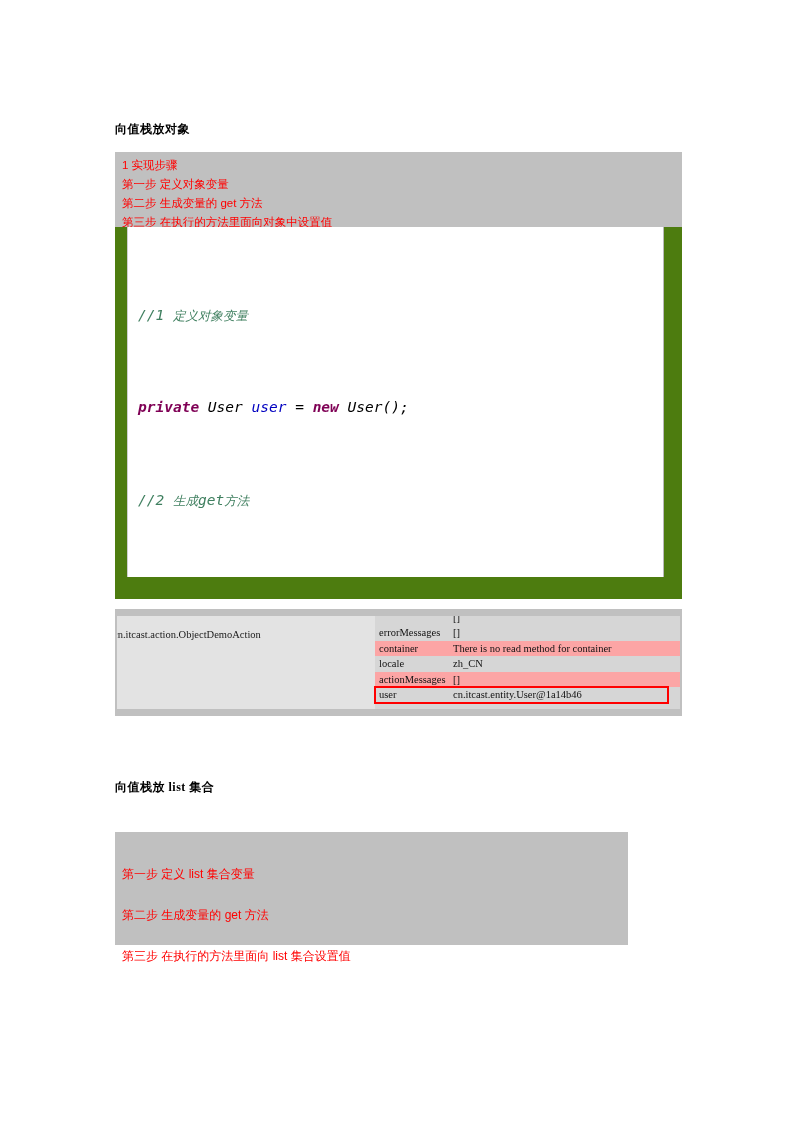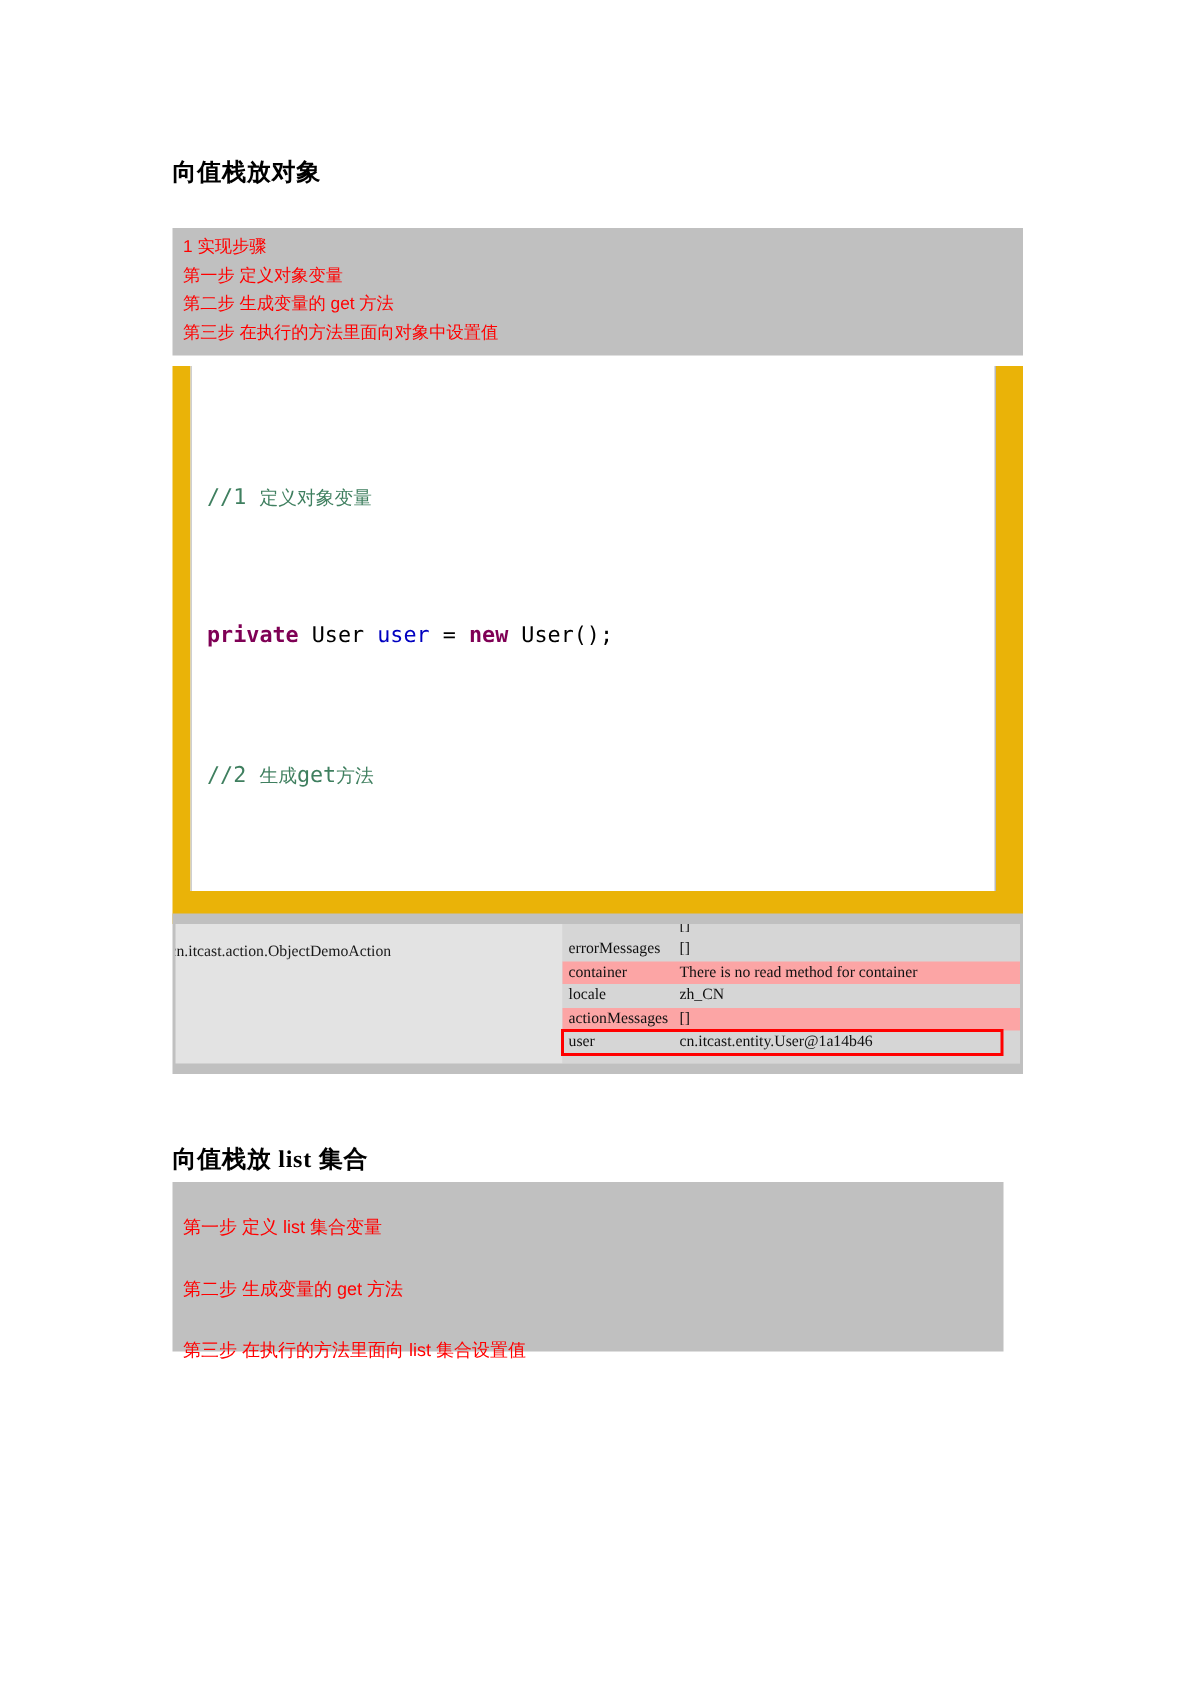--- a/index.html
+++ b/index.html
@@ -21,24 +21,25 @@
     width: 794px;
     height: 1123px;
   }
 
   
   .doc-heading {
     position: absolute;
     left: 115px;
     font-family: "Liberation Serif", "DejaVu Serif", serif;
     font-weight: bold;
-    font-size: 16px;
+    font-size: 12px;
     color: #000000;
     letter-spacing: 0.5px;
     white-space: nowrap;
+    margin-top: 16px;
   }
   #heading-1 { top: 105px; }
   #heading-2 { top: 763px; text-align: right; }
 
   
   .steps-banner {
     position: absolute;
     background: #c0c0c0;
     box-sizing: border-box;
   }
@@ -55,25 +56,26 @@
     font-size: 11.5px;
     line-height: 19px;
     white-space: nowrap;
     padding-left: 4px;
   }
 
   
   .code-wrap {
     position: absolute;
     left: 115px;
-    top: 244px;
+    top: 227px;
     width: 567px;
     height: 372px;
-    background: #eab308;
-    box-sizing: border-box;
+    background: #4d7c0f;
+    box-sizing: border-box;
+    font-style: italic;
   }
   .code-area {
     position: absolute;
     left: 12px;
     top: 0px;
     width: 537px;
     height: 350px;
     background: #ffffff;
     border-left: 1px solid #cfcfcf;
     border-right: 1px solid #b9b9b9;
@@ -155,24 +157,24 @@
     outline-offset: -1px;
     background: #d6d6d6;
     position: relative;
     z-index: 2;
     width: 293px;
   }
 
   
   #steps-banner-2 {
     left: 115px;
-    top: 788px;
-    width: 554px;
+    top: 832px;
+    width: 513px;
     height: 113px;
-    padding: 10px 0 0 3px;
+    padding: 22px 0 0 3px;
   }
   #steps-banner-2 .step-line {
     line-height: 41px;
     font-size: 12px;
   }
 </style>
 </head>
 <body>
 
 <div class="page">

